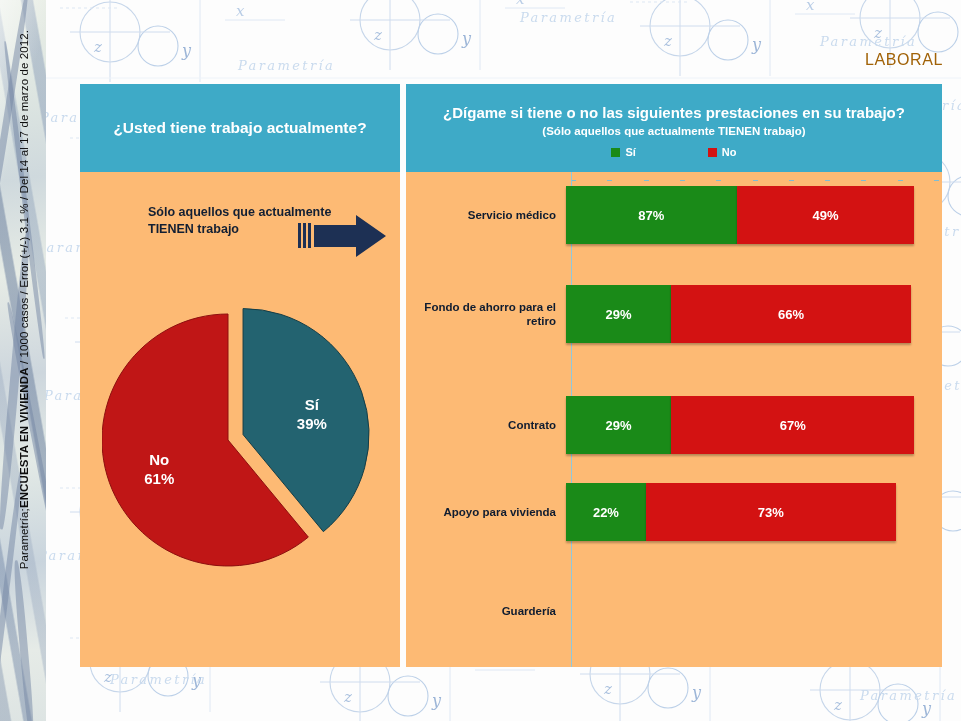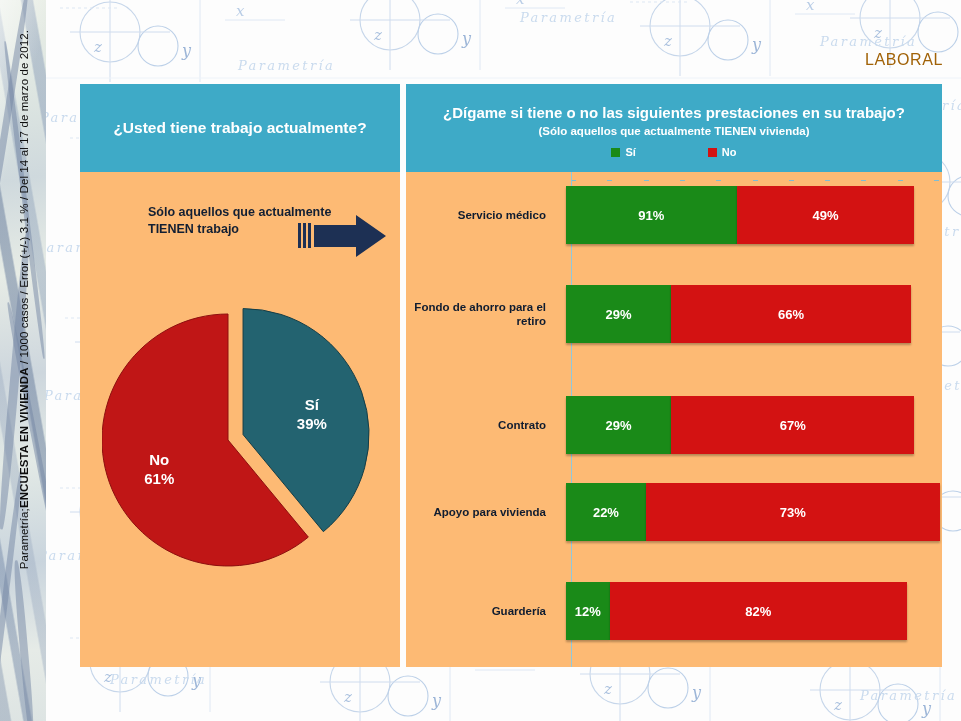--- a/index.html
+++ b/index.html
@@ -70,21 +70,21 @@
   #arrow-wrap{position:absolute;left:218px;top:41px;width:90px;height:46px;}
   .arrow-stripe{position:absolute;top:10px;width:3px;height:25px;background:#1d3054;}
   #pie-wrap{position:absolute;left:22px;top:120px;width:276px;height:290px;}
 
   
   #chart{position:absolute;inset:0;}
   #ticks{position:absolute;left:165px;top:4px;right:8px;height:10px;}
   #ticks i{position:absolute;top:4px;width:5px;height:1px;background:#7fbdd4;}
   .row{position:absolute;left:0;right:8px;display:flex;align-items:center;}
   .rlabel{
-    width:160px;text-align:right;padding-right:20px;box-sizing:border-box;
+    width:160px;text-align:right;padding-right:10px;box-sizing:border-box;
     font-size:11.5px;font-weight:700;color:#0f1c30;line-height:1.25;
   }
   .bars{position:relative;height:100%;flex:1;}
   .seg{
     position:absolute;top:0;height:100%;
     display:flex;align-items:center;justify-content:center;
     color:#ffffff;font-size:13px;font-weight:700;
     box-shadow:0 2px 2px rgba(0,0,0,.28);
     box-sizing:border-box;
   }
@@ -190,21 +190,21 @@
               <text x="57.24043340482521" y="191.75496721152592" text-anchor="middle" fill="#ffffff" font-family="Liberation Sans, sans-serif" font-size="15" font-weight="bold">61%</text>
             </svg>
         </div>
 
       </div>
     </div>
 
     <div class="panel right">
       <div class="phead">
         <div class="q">¿Dígame si tiene o no las siguientes prestaciones en su trabajo?</div>
-        <div class="sub">(Sólo aquellos que actualmente TIENEN vivienda)</div>
+        <div class="sub">(Sólo aquellos que actualmente TIENEN trabajo)</div>
         <div class="legend">
           <div class="li">
             <span class="swatch" style="background:#1a8a18"></span>
             <span>Sí</span>
           </div>
           <div class="li">
             <span class="swatch" style="background:#d31212"></span>
             <span>No</span>
           </div>
         </div>
@@ -222,21 +222,21 @@
               <i style="left: 254.1px;"></i>
               <i style="left: 290.4px;"></i>
               <i style="left: 326.7px;"></i>
               <i style="left: 363px;"></i>
             </div>
           <div class="axisline"></div>
           <div id="rows">
               <div class="row" style="top: 14px; height: 58px;">
                 <div class="rlabel">Servicio médico</div>
                 <div class="bars">
-                  <div class="seg" style="background: rgb(26, 138, 24); left: 0px; width: 170.61px;">91%</div>
+                  <div class="seg" style="background: rgb(26, 138, 24); left: 0px; width: 170.61px;">87%</div>
                   <div class="seg" style="background: rgb(211, 18, 18); left: 170.61px; width: 177.87px;">49%</div>
                 </div>
               </div>
               <div class="row" style="top: 113px; height: 58px;">
                 <div class="rlabel">Fondo de ahorro para el retiro</div>
                 <div class="bars">
                   <div class="seg" style="background: rgb(26, 138, 24); left: 0px; width: 105.27px;">29%</div>
                   <div class="seg" style="background: rgb(211, 18, 18); left: 105.27px; width: 239.58px;">66%</div>
                 </div>
               </div>
@@ -244,29 +244,25 @@
                 <div class="rlabel">Contrato</div>
                 <div class="bars">
                   <div class="seg" style="background: rgb(26, 138, 24); left: 0px; width: 105.27px;">29%</div>
                   <div class="seg" style="background: rgb(211, 18, 18); left: 105.27px; width: 243.21px;">67%</div>
                 </div>
               </div>
               <div class="row" style="top: 311px; height: 58px;">
                 <div class="rlabel">Apoyo para vivienda</div>
                 <div class="bars">
                   <div class="seg" style="background: rgb(26, 138, 24); left: 0px; width: 79.86px;">22%</div>
-                  <div class="seg" style="background: rgb(211, 18, 18); left: 79.86px; width: 294px;">73%</div>
+                  <div class="seg" style="background: rgb(211, 18, 18); left: 79.86px; width: 250px;">73%</div>
                 </div>
               </div>
               <div class="row" style="top: 410px; height: 58px;">
                 <div class="rlabel">Guardería</div>
-                <div class="bars">
-                  <div class="seg" style="background: rgb(26, 138, 24); left: 0px; width: 43.56px;">12%</div>
-                  <div class="seg" style="background: rgb(211, 18, 18); left: 43.56px; width: 297.66px;">82%</div>
-                </div>
               </div>
             </div>
         </div>
       </div>
     </div>
 
   </div>
 </div>
 
 </body></html>

